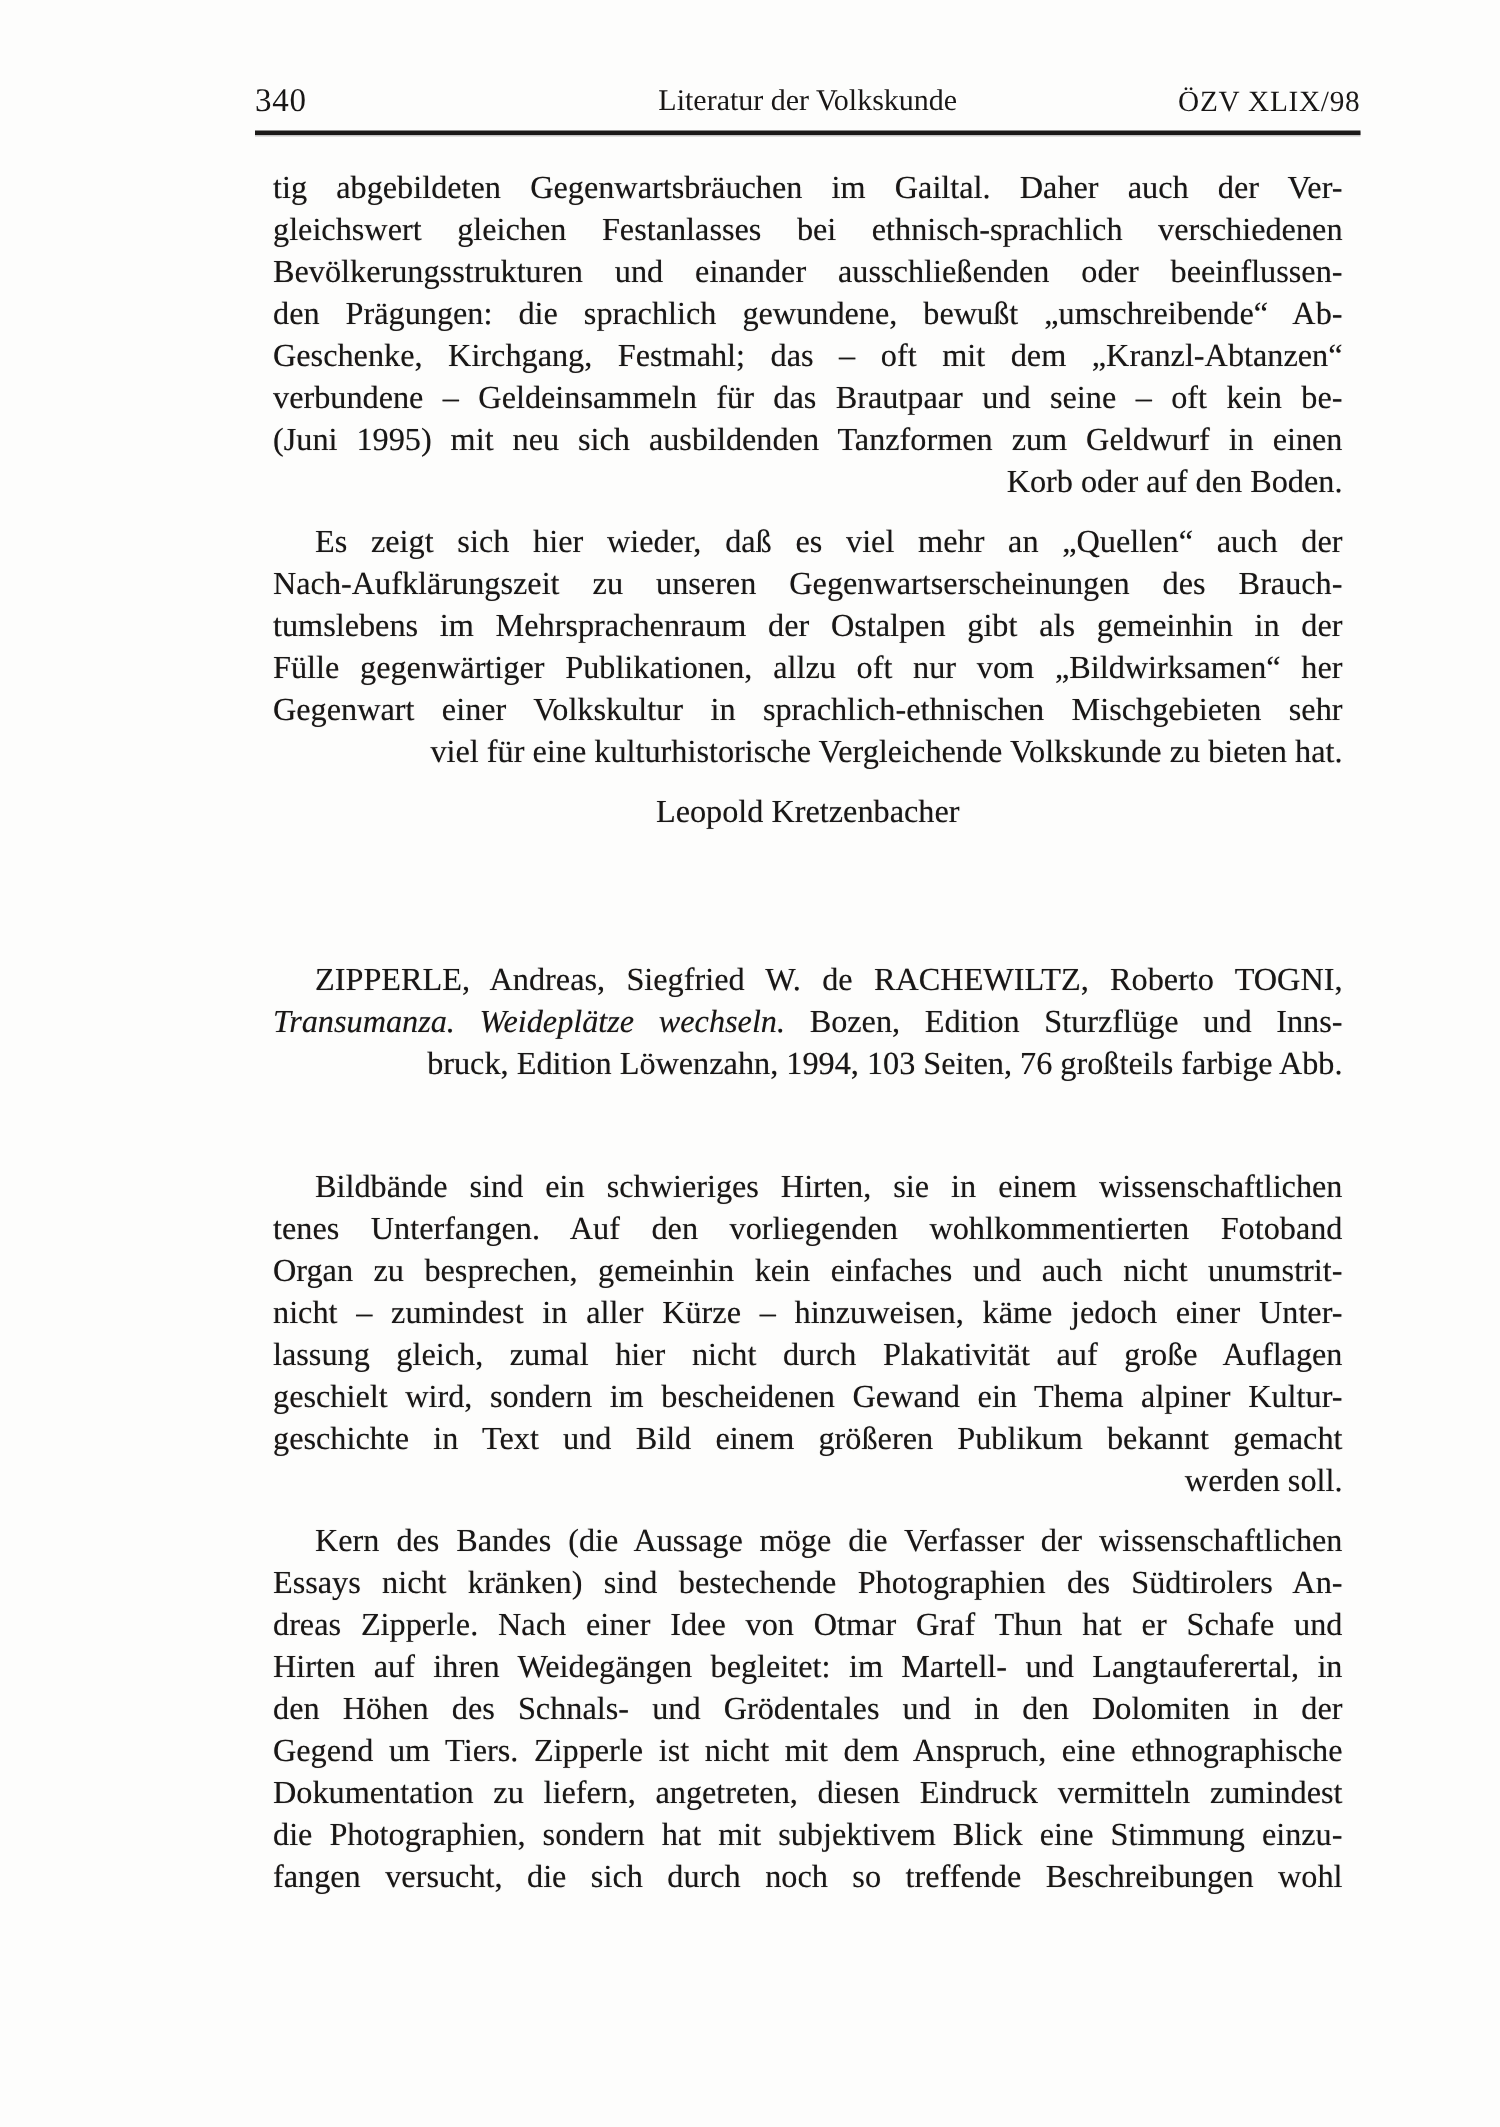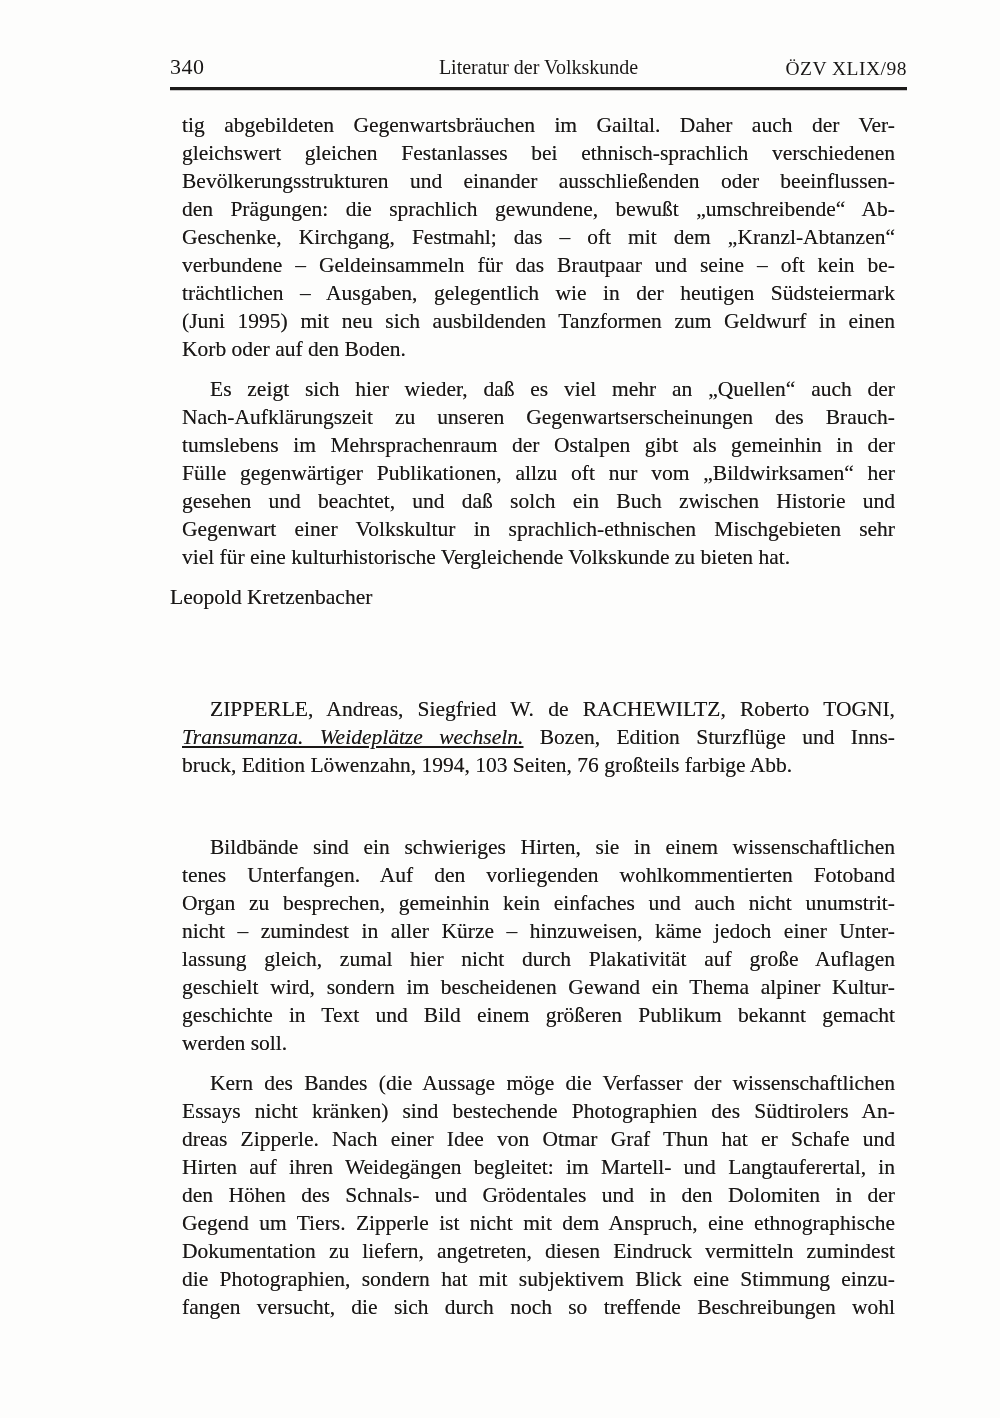--- a/index.html
+++ b/index.html
@@ -63,26 +63,26 @@
     text-shadow: 0 0 0.5px rgba(25,23,22,0.55);
   }
   .paragraph { margin: 12px; }
   .line {
     text-align: justify;
     text-align-last: justify;
     hyphens: none;
   }
   .line.indent { text-indent: 28px; }
   .line.last {
-    text-align: left;
+    text-align: right;
     text-align-last: auto;
   }
-  .italic { font-style: italic; text-decoration: underline; }
+  .italic { font-style: italic; }
   .signature {
-    text-align: left;
+    text-align: center;
   }
   .spacer { width: 100%; }
 </style>
 </head>
 <body>
 
 <div class="page">
   <div class="page-inner">
 
     <header class="page-header">
@@ -94,30 +94,28 @@
     <div class="header-rule"></div>
 
     <main class="page-body">
         <div class="paragraph">
           <div class="line">tig abgebildeten Gegenwartsbräuchen im Gailtal. Daher auch der Ver-</div>
           <div class="line">gleichswert gleichen Festanlasses bei ethnisch-sprachlich verschiedenen</div>
           <div class="line">Bevölkerungsstrukturen und einander ausschließenden oder beeinflussen-</div>
           <div class="line">den Prägungen: die sprachlich gewundene, bewußt „umschreibende“ Ab-</div>
           <div class="line">Geschenke, Kirchgang, Festmahl; das – oft mit dem „Kranzl-Abtanzen“</div>
           <div class="line">verbundene – Geldeinsammeln für das Brautpaar und seine – oft kein be-</div>
-          <div class="line">trächtlichen – Ausgaben, gelegentlich wie in der heutigen Südsteiermark</div>
           <div class="line">(Juni 1995) mit neu sich ausbildenden Tanzformen zum Geldwurf in einen</div>
           <div class="line last">Korb oder auf den Boden.</div>
         </div>
         <div class="paragraph">
           <div class="line indent">Es zeigt sich hier wieder, daß es viel mehr an „Quellen“ auch der</div>
           <div class="line">Nach-Aufklärungszeit zu unseren Gegenwartserscheinungen des Brauch-</div>
           <div class="line">tumslebens im Mehrsprachenraum der Ostalpen gibt als gemeinhin in der</div>
           <div class="line">Fülle gegenwärtiger Publikationen, allzu oft nur vom „Bildwirksamen“ her</div>
-          <div class="line">gesehen und beachtet, und daß solch ein Buch zwischen Historie und</div>
           <div class="line">Gegenwart einer Volkskultur in sprachlich-ethnischen Mischgebieten sehr</div>
           <div class="line last">viel für eine kulturhistorische Vergleichende Volkskunde zu bieten hat.</div>
         </div>
         <div class="signature">Leopold Kretzenbacher</div>
         <div class="spacer" style="height: 72px;"></div>
         <div class="paragraph">
           <div class="line indent">ZIPPERLE, Andreas, Siegfried W. de RACHEWILTZ, Roberto TOGNI,</div>
           <div class="line"><span class="italic">Transumanza. Weideplätze wechseln.</span><span> Bozen, Edition Sturzflüge und Inns-</span></div>
           <div class="line last">bruck, Edition Löwenzahn, 1994, 103 Seiten, 76 großteils farbige Abb.</div>
         </div>

